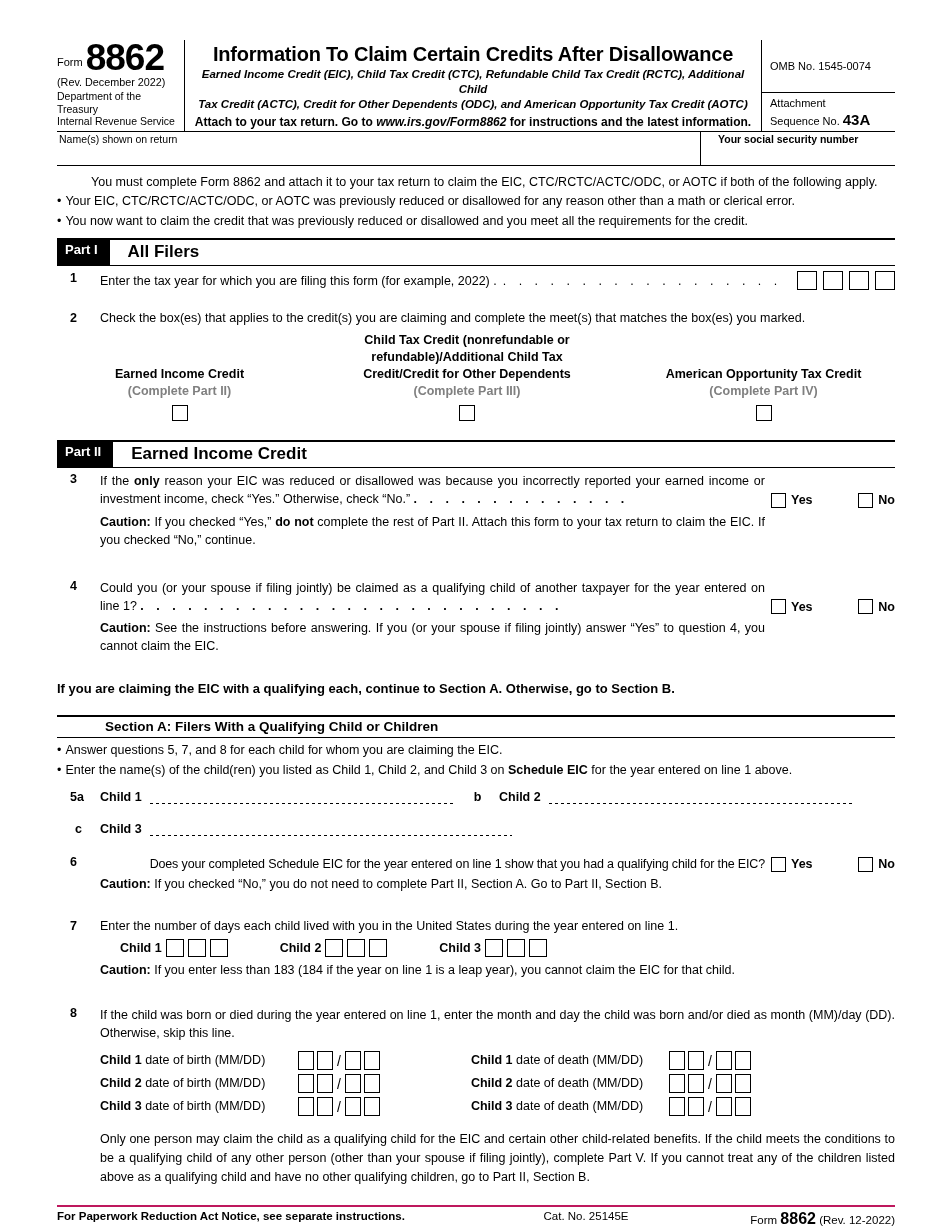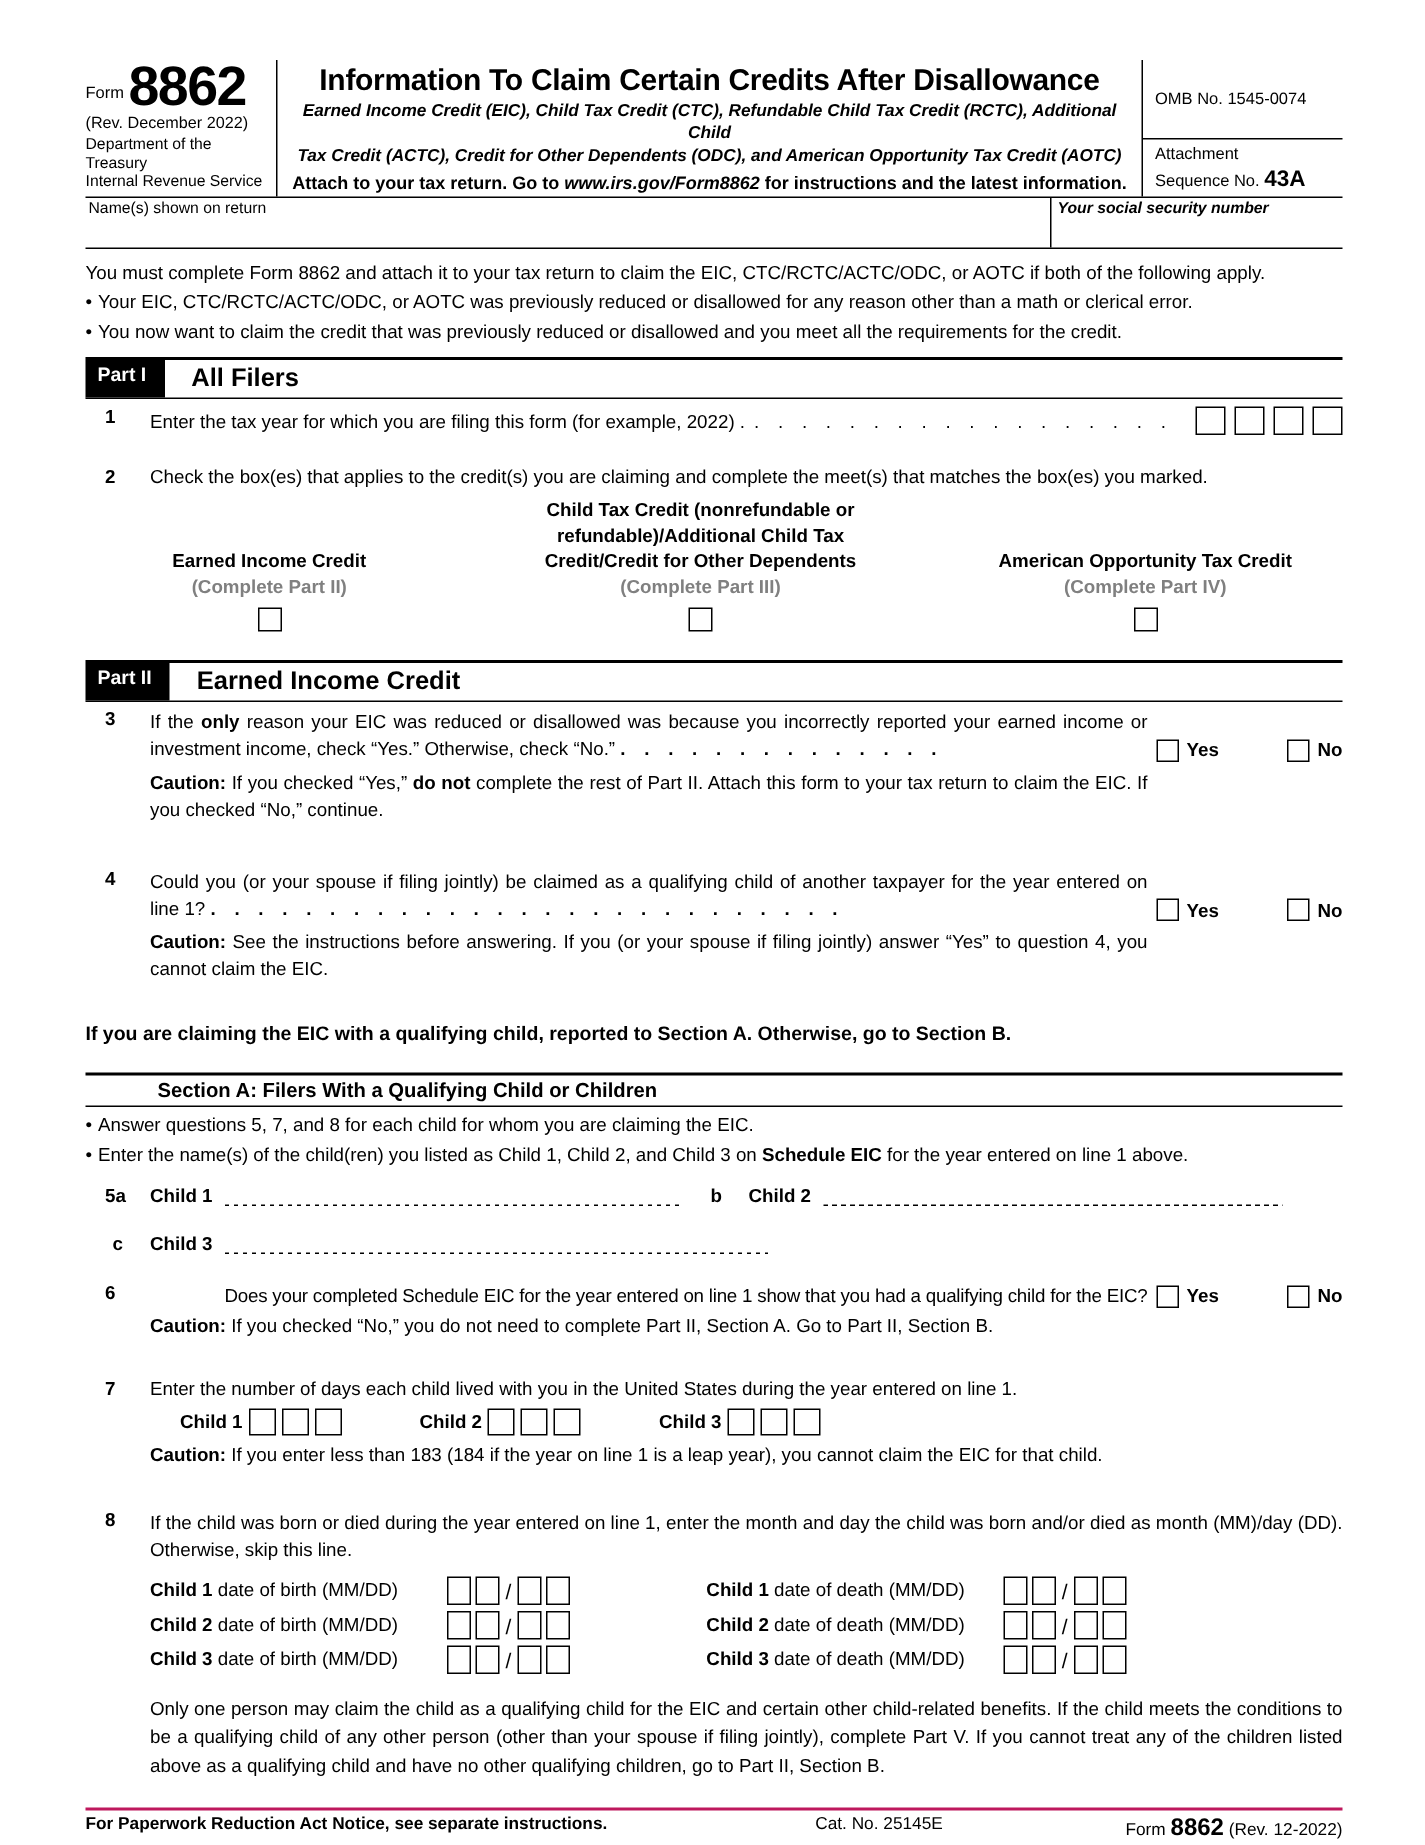--- a/index.html
+++ b/index.html
@@ -23,24 +23,24 @@
   .h-attach { font-size:12px; font-weight:bold; margin-top:3px; }
   .h-attach i { font-style:italic; }
   .h-right { width:134px; border-left:1.5px solid #000; display:flex; flex-direction:column; }
   .omb-cell { flex:1; border-bottom:1.5px solid #000; font-size:11px; display:flex; align-items:center; padding-left:8px; }
   .seq-cell { height:38px; font-size:11px; padding:4px 0 0 8px; line-height:1.25; }
   .seq-no { font-size:15px; font-weight:bold; }
 
   
   .name-row { display:flex; height:34px; border-bottom:1.5px solid #000; }
   .name-cell { flex:1; padding:1px 0 0 2px; font-size:10.5px; }
-  .ssn-cell { width:195px; border-left:1.5px solid #000; padding:1px 0 0 4px; font-size:10.5px; font-weight:bold;font-style:italic; }
-
-  
-  .intro-para { margin-top:7px; text-align:justify; line-height:1.45; }
+  .ssn-cell { width:195px; border-left:1.5px solid #000; padding:1px 0 0 17px; font-size:10.5px; font-weight:bold; }
+
+  
+  .intro-para { margin-top:7px; text-align:justify; line-height:1.45;margin-left:34px; }
   .bullet-line { margin-top:2px; line-height:1.42; }
   .bullet-line .dot { margin-right:4px; }
 
   
   .part-bar { display:flex; align-items:stretch; border-top:2px solid #000; border-bottom:1px solid #000; margin-top:8px; }
   .part-label { background:#000; color:#fff; font-weight:bold; font-size:13px; padding:2px 12px 3px 8px; }
   .part-title { font-weight:bold; font-size:17px; padding:2px 0 3px 18px; }
 
   
   .q { display:flex; }
@@ -250,21 +250,21 @@
                 <span class="yn-label">No</span>
               </span>
           </div>
         </div>
         <div class="q-caution">
           <b>Caution:</b><span> See the instructions before answering. If you (or your spouse if filing jointly) answer “Yes” to question 4, you cannot claim the EIC.</span>
         </div>
       </div>
     </div>
 
-    <div class="goto-line">If you are claiming the EIC with a qualifying child, reported to Section A. Otherwise, go to Section B.</div>
+    <div class="goto-line">If you are claiming the EIC with a qualifying each, continue to Section A. Otherwise, go to Section B.</div>
 
     <div class="secA-bar">Section A: Filers With a Qualifying Child or Children</div>
 
     <div class="bullet-line secA-bullets">
       <span class="dot">•</span><span>Answer questions 5, 7, and 8 for each child for whom you are claiming the EIC.</span>
     </div>
     <div class="bullet-line">
       <span class="dot">•</span><span>Enter the name(s) of the child(ren) you listed as Child 1, Child 2, and Child 3 on </span><b>Schedule EIC</b><span> for the year entered on line 1 above.</span>
     </div>
 

